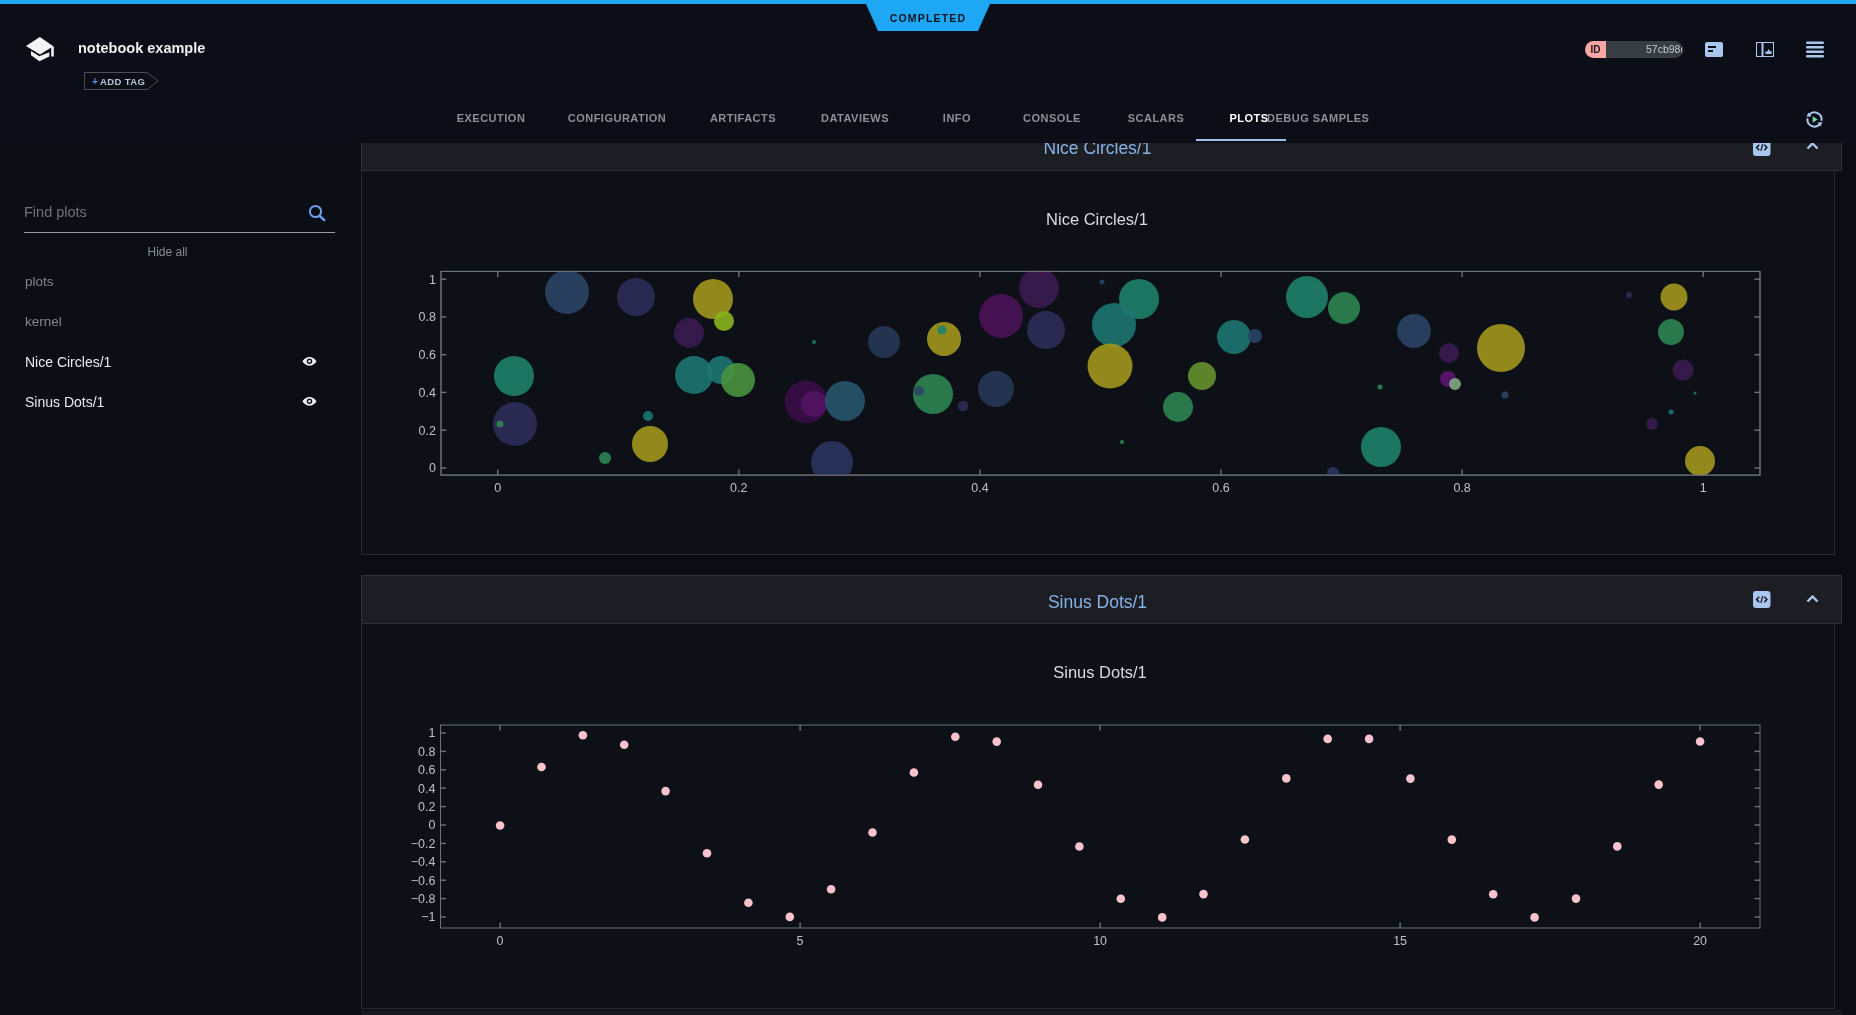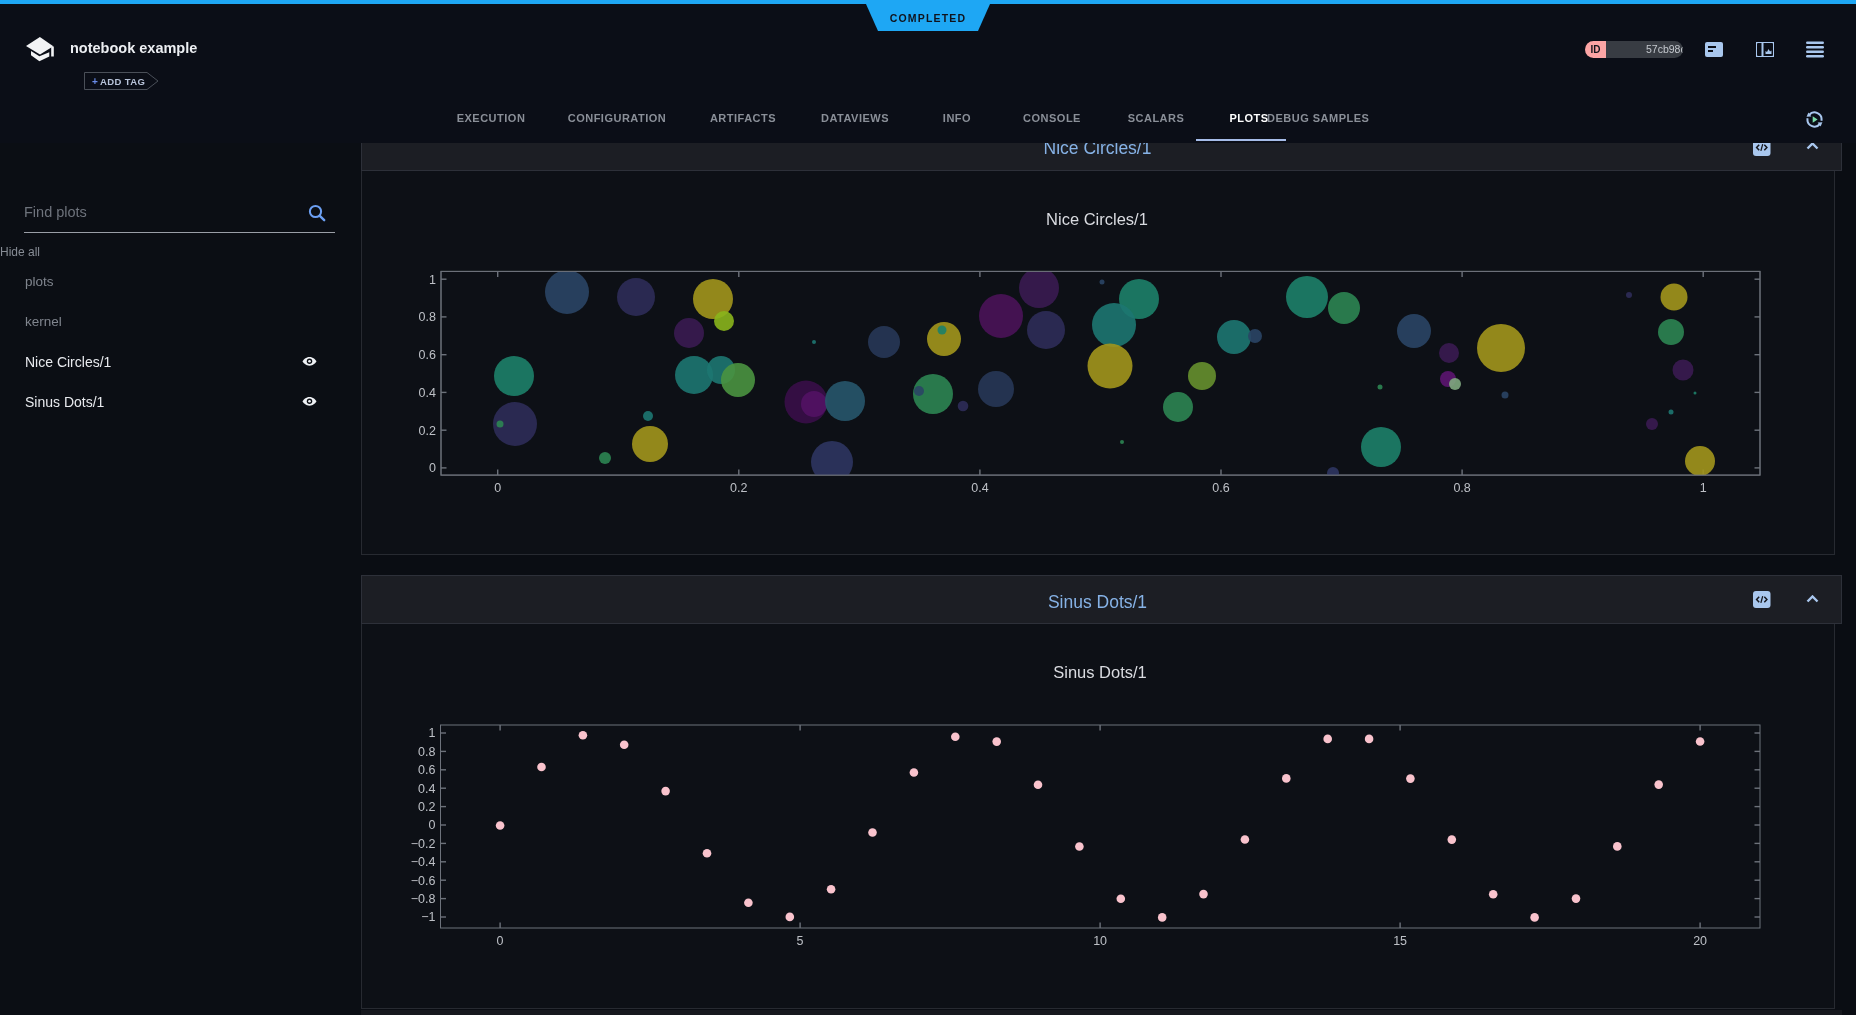--- a/index.html
+++ b/index.html
@@ -230,21 +230,21 @@
 
   <div class="abs" style="left:360.5px;top:1010px;width:1481.5px;height:5px;background:#16181e;"></div>
 
   <div class="abs" style="left:0;top:143px;width:360px;height:872px;background:#0b0e14;">
     <div class="abs" style="left:24px;top:61px;color:#6e737c;font-size:14.5px;">Find plots</div>
     <svg class="abs" style="left:306px;top:59px" width="22" height="22" viewBox="0 0 22 22">
       <circle cx="9.5" cy="9.5" r="5.6" stroke="#6c9ff2" stroke-width="2" fill="none"></circle>
       <line x1="13.8" y1="13.8" x2="18.2" y2="18.2" stroke="#6c9ff2" stroke-width="2.4" stroke-linecap="round"></line>
     </svg>
     <div class="abs" style="left:24px;top:88.5px;width:311px;height:1px;background:#9a9ea6;"></div>
-    <div class="abs" style="left:0;top:102px;width:335px;color:#878c95;font-size:12px;text-align:left;">Hide all</div>
+    <div class="abs" style="left:0;top:102px;width:335px;color:#878c95;font-size:12px;text-align:center;">Hide all</div>
     <div class="abs" style="left:25px;top:131px;color:#80858e;font-size:13.5px;">plots</div>
     <div class="abs" style="left:25px;top:170.5px;color:#80858e;font-size:13.5px;">kernel</div>
     <div class="abs" style="left:25px;top:210.5px;color:#e8eaee;font-size:14px;">Nice Circles/1</div>
     <div class="abs" style="left:25px;top:250.5px;color:#e8eaee;font-size:14px;">Sinus Dots/1</div>
     <svg class="abs" style="left:302px;top:213px" width="15" height="10.5" viewBox="0 0 17 12">
       <path d="M8.5 1 C12.5 1 15.5 4 16.5 6 C15.5 8 12.5 11 8.5 11 C4.5 11 1.5 8 0.5 6 C1.5 4 4.5 1 8.5 1 Z" fill="#eef0f4"></path>
       <circle cx="8.5" cy="6" r="3.1" fill="#0b0e14"></circle>
       <circle cx="8.5" cy="6" r="1.5" fill="#eef0f4"></circle>
     </svg>
     <svg class="abs" style="left:302px;top:253px" width="15" height="10.5" viewBox="0 0 17 12">
@@ -261,21 +261,21 @@
     <svg class="abs" style="left:862px;top:4px" width="132" height="28" viewBox="0 0 132 28">
       <polygon points="4,0 128,0 116,27 16,27" fill="#1ea7f4"></polygon>
       <text x="66" y="17.5" font-size="10.5" font-weight="bold" letter-spacing="1.2" fill="#10131c" text-anchor="middle" font-family="Liberation Sans, sans-serif">COMPLETED</text>
     </svg>
 
     <svg class="abs" style="left:26px;top:37px" width="28" height="25" viewBox="0 0 28 25">
       <polygon points="13.9,0 27.3,9.3 14,17.4 0,9.1" fill="#f2f3f5"></polygon>
       <polygon points="5,14 13.4,19.2 23.3,15.3 23.3,19.6 13.4,24.3 5,18.3" fill="#f2f3f5"></polygon>
       <rect x="25.2" y="9.5" width="2.6" height="10" fill="#f2f3f5"></rect>
     </svg>
-    <div class="abs" style="left:70px;top:40px;color:#eceef2;font-size:14.5px;font-weight:bold;">notebook example</div>
+    <div class="abs" style="left:78px;top:40px;color:#eceef2;font-size:14.5px;font-weight:bold;">notebook example</div>
 
     <svg class="abs" style="left:84px;top:72px" width="75" height="18" viewBox="0 0 75 18">
       <polygon points="0.5,0.5 63,0.5 74,9 63,17.5 0.5,17.5" fill="none" stroke="#4a4f58" stroke-width="1"></polygon>
       <text x="8" y="12.5" font-size="10" font-weight="bold" fill="#6a8ce8" font-family="Liberation Sans, sans-serif">+</text>
       <text x="16" y="12.5" font-size="9.5" font-weight="bold" letter-spacing="0.4" fill="#b9c4da" font-family="Liberation Sans, sans-serif">ADD TAG</text>
     </svg>
 
     <div class="abs" style="left:1585px;top:41px;width:98px;height:17px;border-radius:8.5px;overflow:hidden;">
       <div class="abs" style="left:0;top:0;width:21px;height:17px;background:#fca5a5;color:#12151c;font-size:10px;font-weight:bold;text-align:center;line-height:17px;">ID</div>
       <div class="abs" style="left:21px;top:0;width:77px;height:17px;background:#383c43;color:#c4c8ce;font-size:10.5px;line-height:17px;text-align:center;padding-left:40px;">57cb98c9 ...</div>

